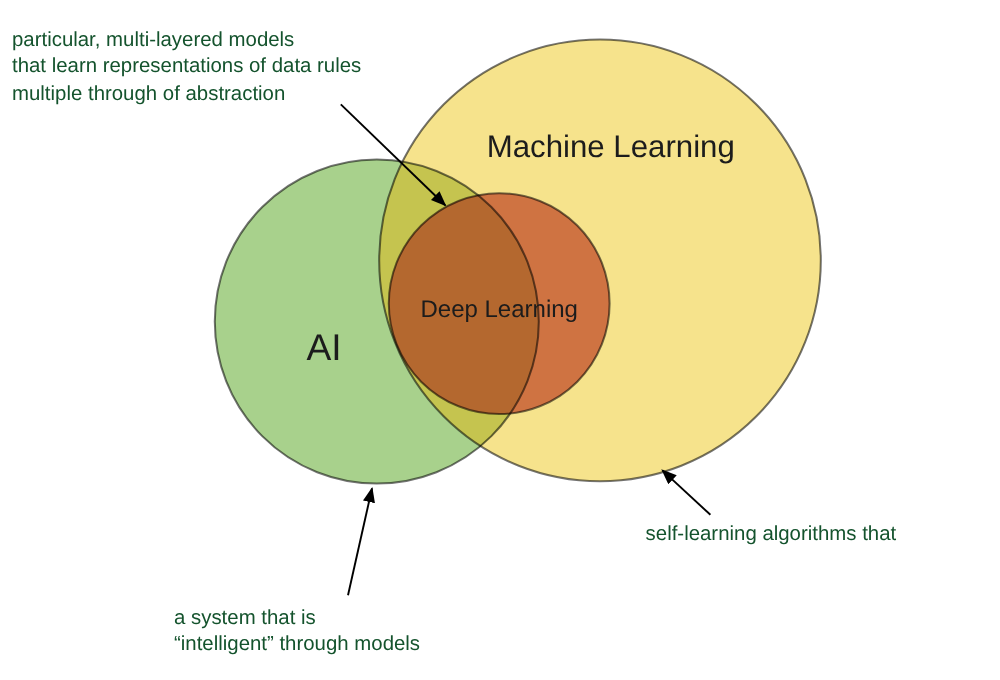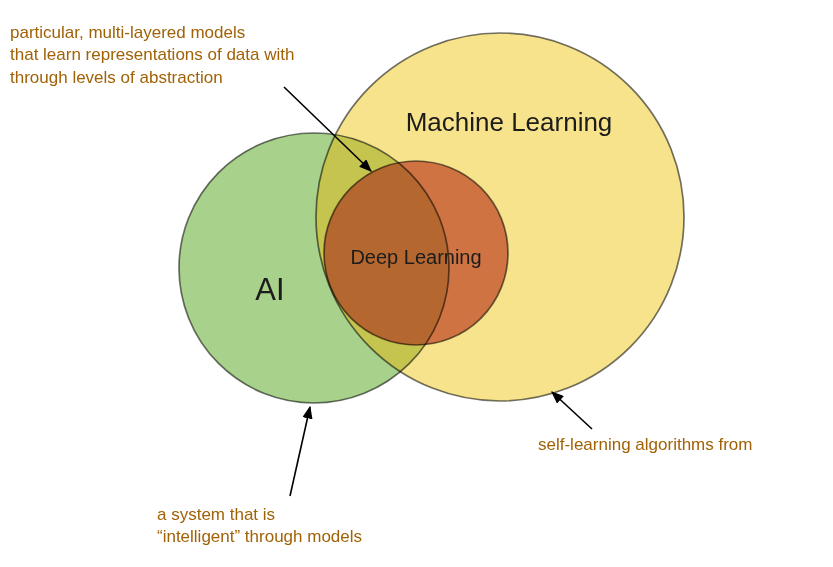--- a/index.html
+++ b/index.html
@@ -34,26 +34,26 @@
     fill: #1c1c1c;
     text-anchor: middle;
   }
   .label-ml { font-size: 26px; }
   .label-ai { font-size: 31px; }
   .label-dl { font-size: 20px; }
   .note {
     position: absolute;
     font-size: 17px;
     line-height: 22.4px;
-    color: #a16207;
+    color: #14532d;
     white-space: nowrap;
   }
   .note-dl { left: 10px;  top: 22px;  }
   .note-ml { left: 538px; top: 434px; }
-  .note-ai { left: 145px; top: 504px; margin-left: 12px; }
+  .note-ai { left: 145px; top: 504px; }
 </style>
 </head>
 <body>
 
 <div class="canvas">
 
   <svg class="venn-svg" width="833" height="567" viewBox="0 0 833 567">
     <defs>
       <clipPath id="clip-yellow">
           <circle cx="500" cy="217" r="184"></circle>
@@ -84,26 +84,26 @@
     <text class="circle-label label-ai" x="270" y="300">AI</text>
     <text class="circle-label label-dl" x="416" y="264">Deep Learning</text>
 
     <line class="arrow-line" x1="284" y1="87" x2="371" y2="171" marker-end="url(#arrowhead)"></line>
     <line class="arrow-line" x1="592" y1="429" x2="552" y2="392" marker-end="url(#arrowhead)"></line>
     <line class="arrow-line" x1="290" y1="496" x2="310" y2="407" marker-end="url(#arrowhead)"></line>
   </svg>
 
   <div class="note note-dl">
     <div>particular, multi-layered models</div>
-    <div>that learn representations of data with</div>
-    <div>through levels of abstraction</div>
+    <div>that learn representations of data rules</div>
+    <div>multiple through of abstraction</div>
   </div>
 
   <div class="note note-ml">
-    <div>self-learning algorithms from</div>
+    <div>self-learning algorithms that</div>
   </div>
 
   <div class="note note-ai">
     <div>a system that is</div>
     <div>“intelligent” through models</div>
   </div>
 
 </div>
 
 </body></html>

